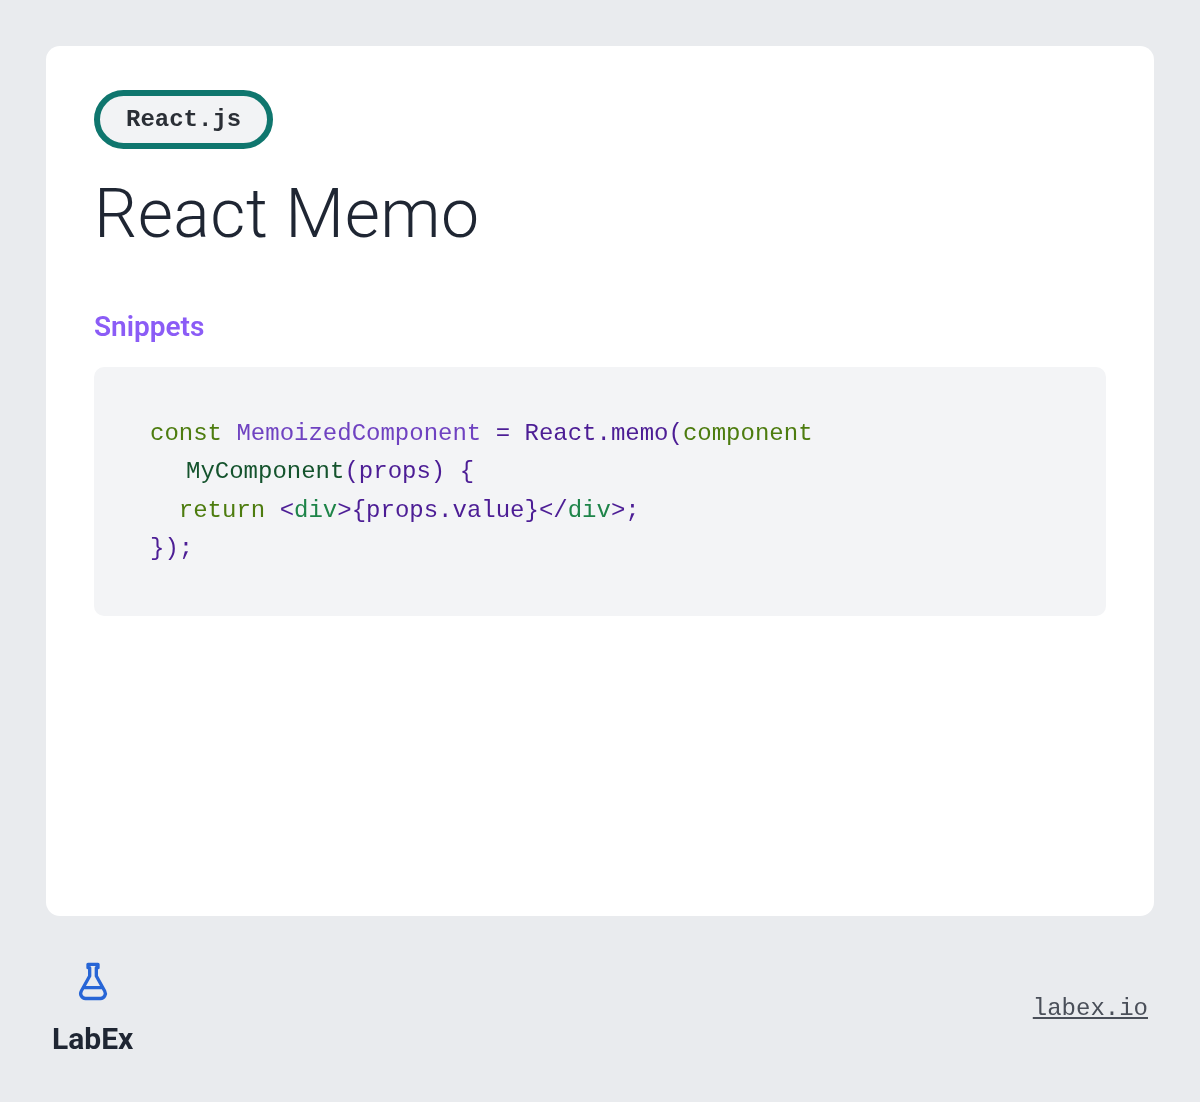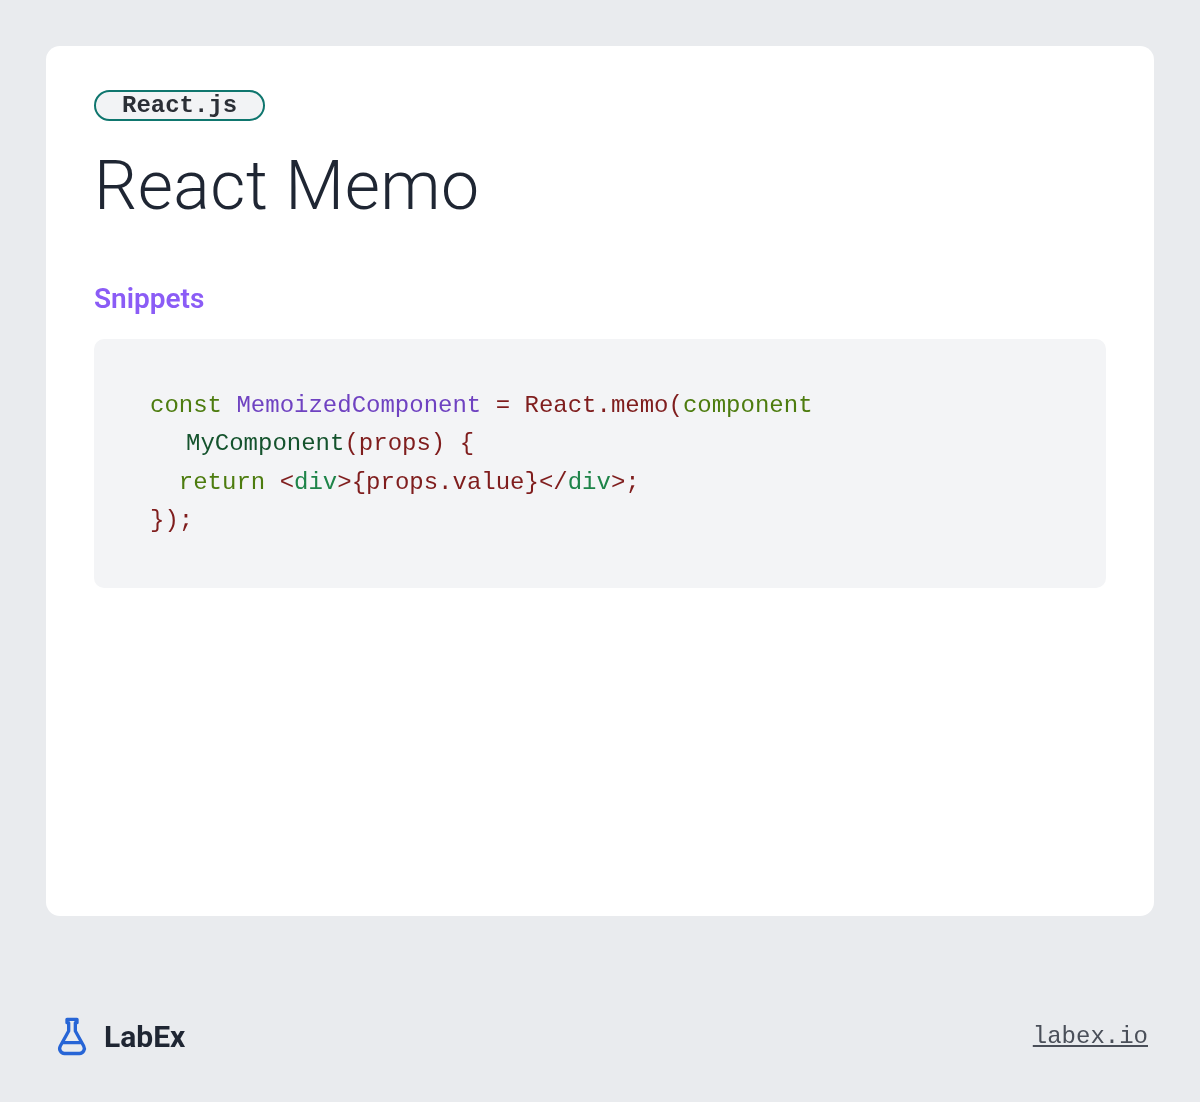--- a/index.html
+++ b/index.html
@@ -17,23 +17,23 @@
   }
   .card {
     background: #ffffff;
     border-radius: 14px;
     padding: 44px 48px 64px 48px;
     min-height: 870px;
   }
   .tag {
     display: inline-block;
     background: #f2f3f5;
-    border: 2px solid #0f766e;
+    border: 6px solid #0f766e;
     border-radius: 999px;
-    padding: 0 26px;
+    padding: 10px 26px;
     font-family: "SFMono-Regular", Consolas, "Liberation Mono", Menlo, monospace;
     font-size: 24px;
     font-weight: 600;
     color: #2b2f36;
     margin-bottom: 28px;
   }
   .title {
     font-size: 68px;
     font-weight: 300;
     color: #1f2633;
@@ -62,36 +62,37 @@
     font-size: 24px;
     line-height: 1.6;
     color: #2b2f36;
     white-space: pre-wrap;
     word-wrap: break-word;
   }
   .tok-keyword { color: #4d7c0f; }
   .tok-class   { color: #6f42c1; }
   .tok-func    { color: #14532d; margin-left: 36px; }
   .tok-tag     { color: #1e8449; }
-  .tok-default { color: #7f1d1d; }
+  .tok-default { color: #4c1d95; }
 
   .footer {
     position: absolute;
     left: 46px;
     right: 46px;
     bottom: 46px;
     display: flex;
     justify-content: space-between;
     align-items: center;
     padding: 0 6px;
   }
   .brand {
     display: flex;
     align-items: center;
-    gap: 12px;
+    gap: 20px;
+    flex-direction: column;
   }
   .brand-icon {
     width: 40px;
     height: 40px;
   }
   .brand-text {
     font-size: 30px;
     font-weight: 700;
     color: #1f2633;
   }

